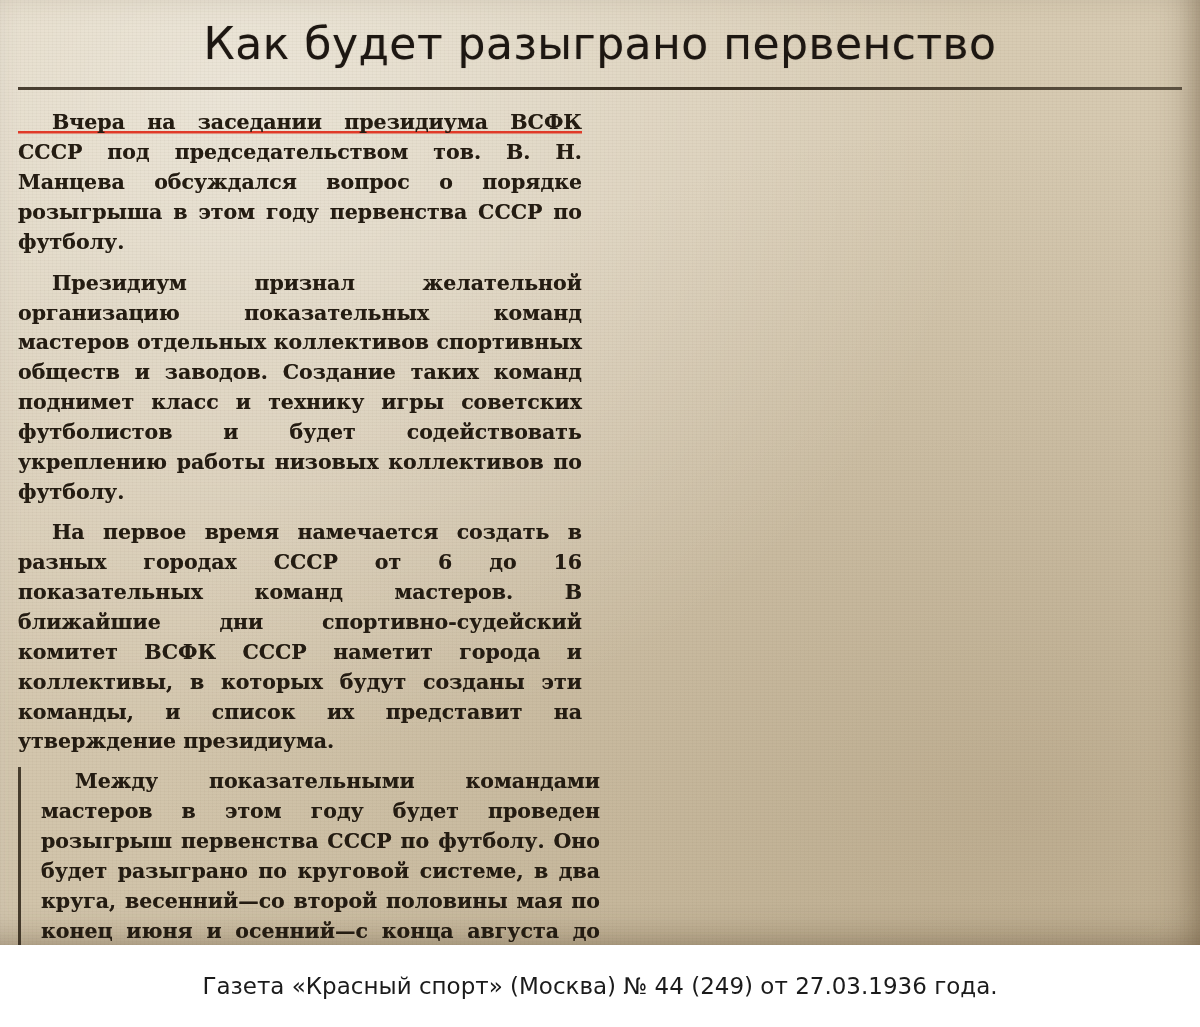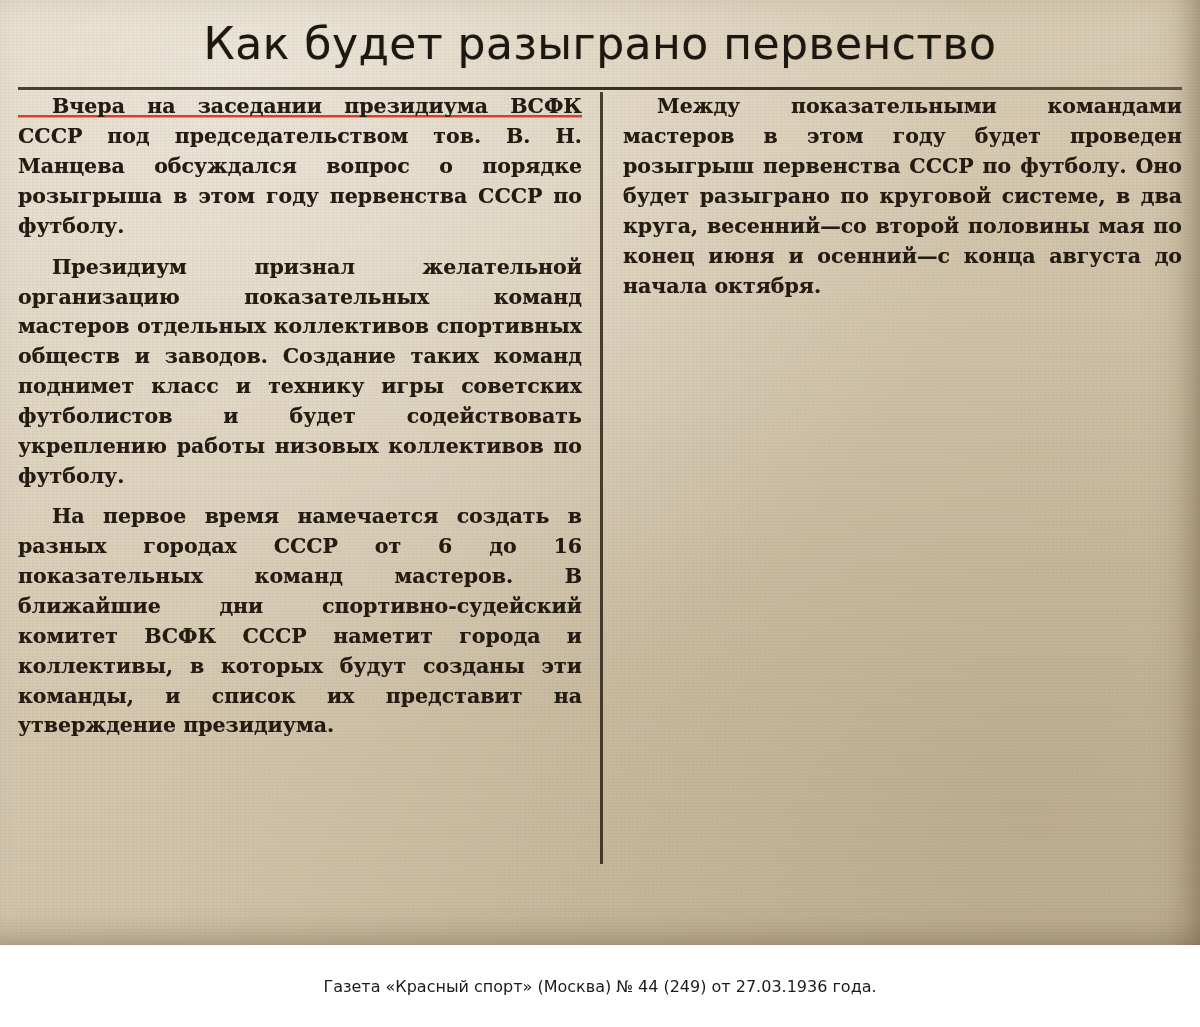--- a/index.html
+++ b/index.html
@@ -78,22 +78,23 @@
     z-index: 2;
     height: 3px;
     margin: 16px 0 0 0;
     background: linear-gradient(90deg, rgba(45,35,22,.85), rgba(45,35,22,.95) 60%, rgba(45,35,22,.7));
   }
 
   .columns {
     position: relative;
     z-index: 2;
     display: flex;
-    margin-top: 2px;
+    margin-top: 18px;
     height: 772px;
+    flex-direction: column;
   }
   .col {
     width: 50%;
     box-sizing: border-box;
     color: #241c12;
     font-family: "DejaVu Serif", serif;
     font-size: 20.5px;
     line-height: 1.46;
     text-align: justify;
     text-justify: inter-word;
@@ -126,21 +127,21 @@
   .caption {
     position: relative;
     width: 1200px;
     height: 82px;
     display: flex;
     align-items: center;
     justify-content: center;
     background: #ffffff;
     color: #1b1b1b;
     font-family: "DejaVu Sans", sans-serif;
-    font-size: 16px;
+    font-size: 23px;
   }
 </style>
 </head>
 <body>
 
 <div class="page">
 
   <div class="clipping">
 
     <div class="headline">

